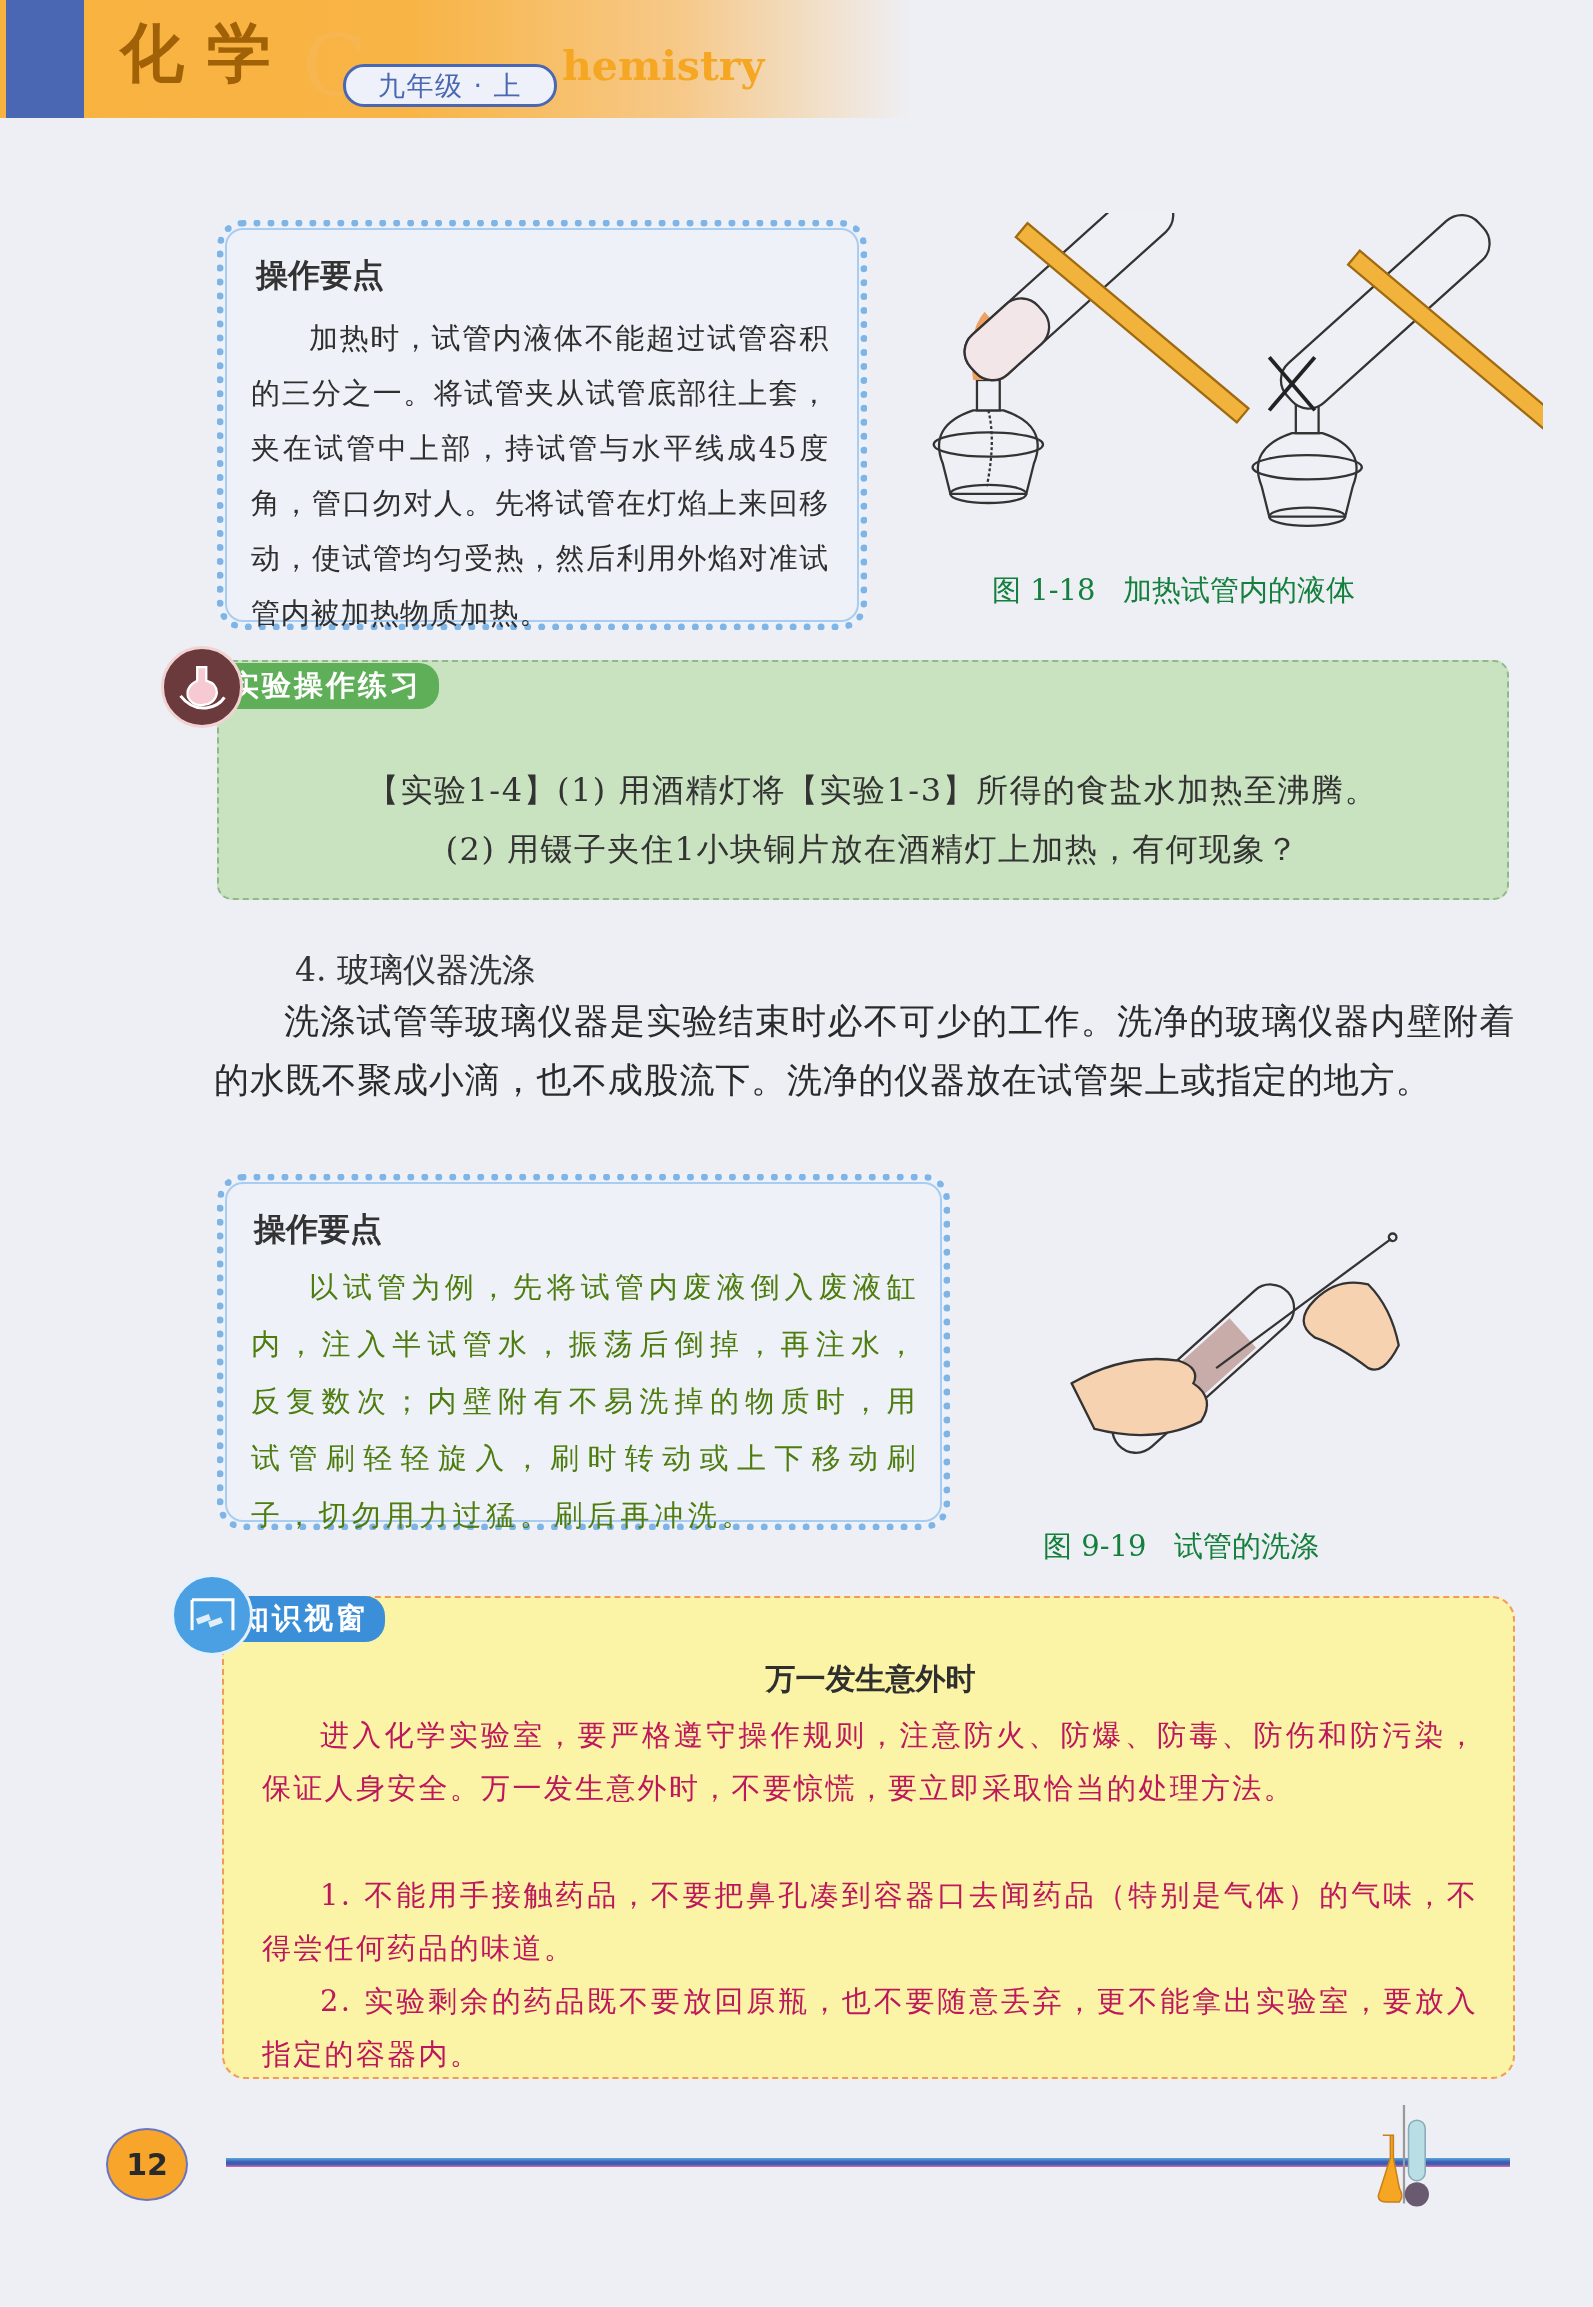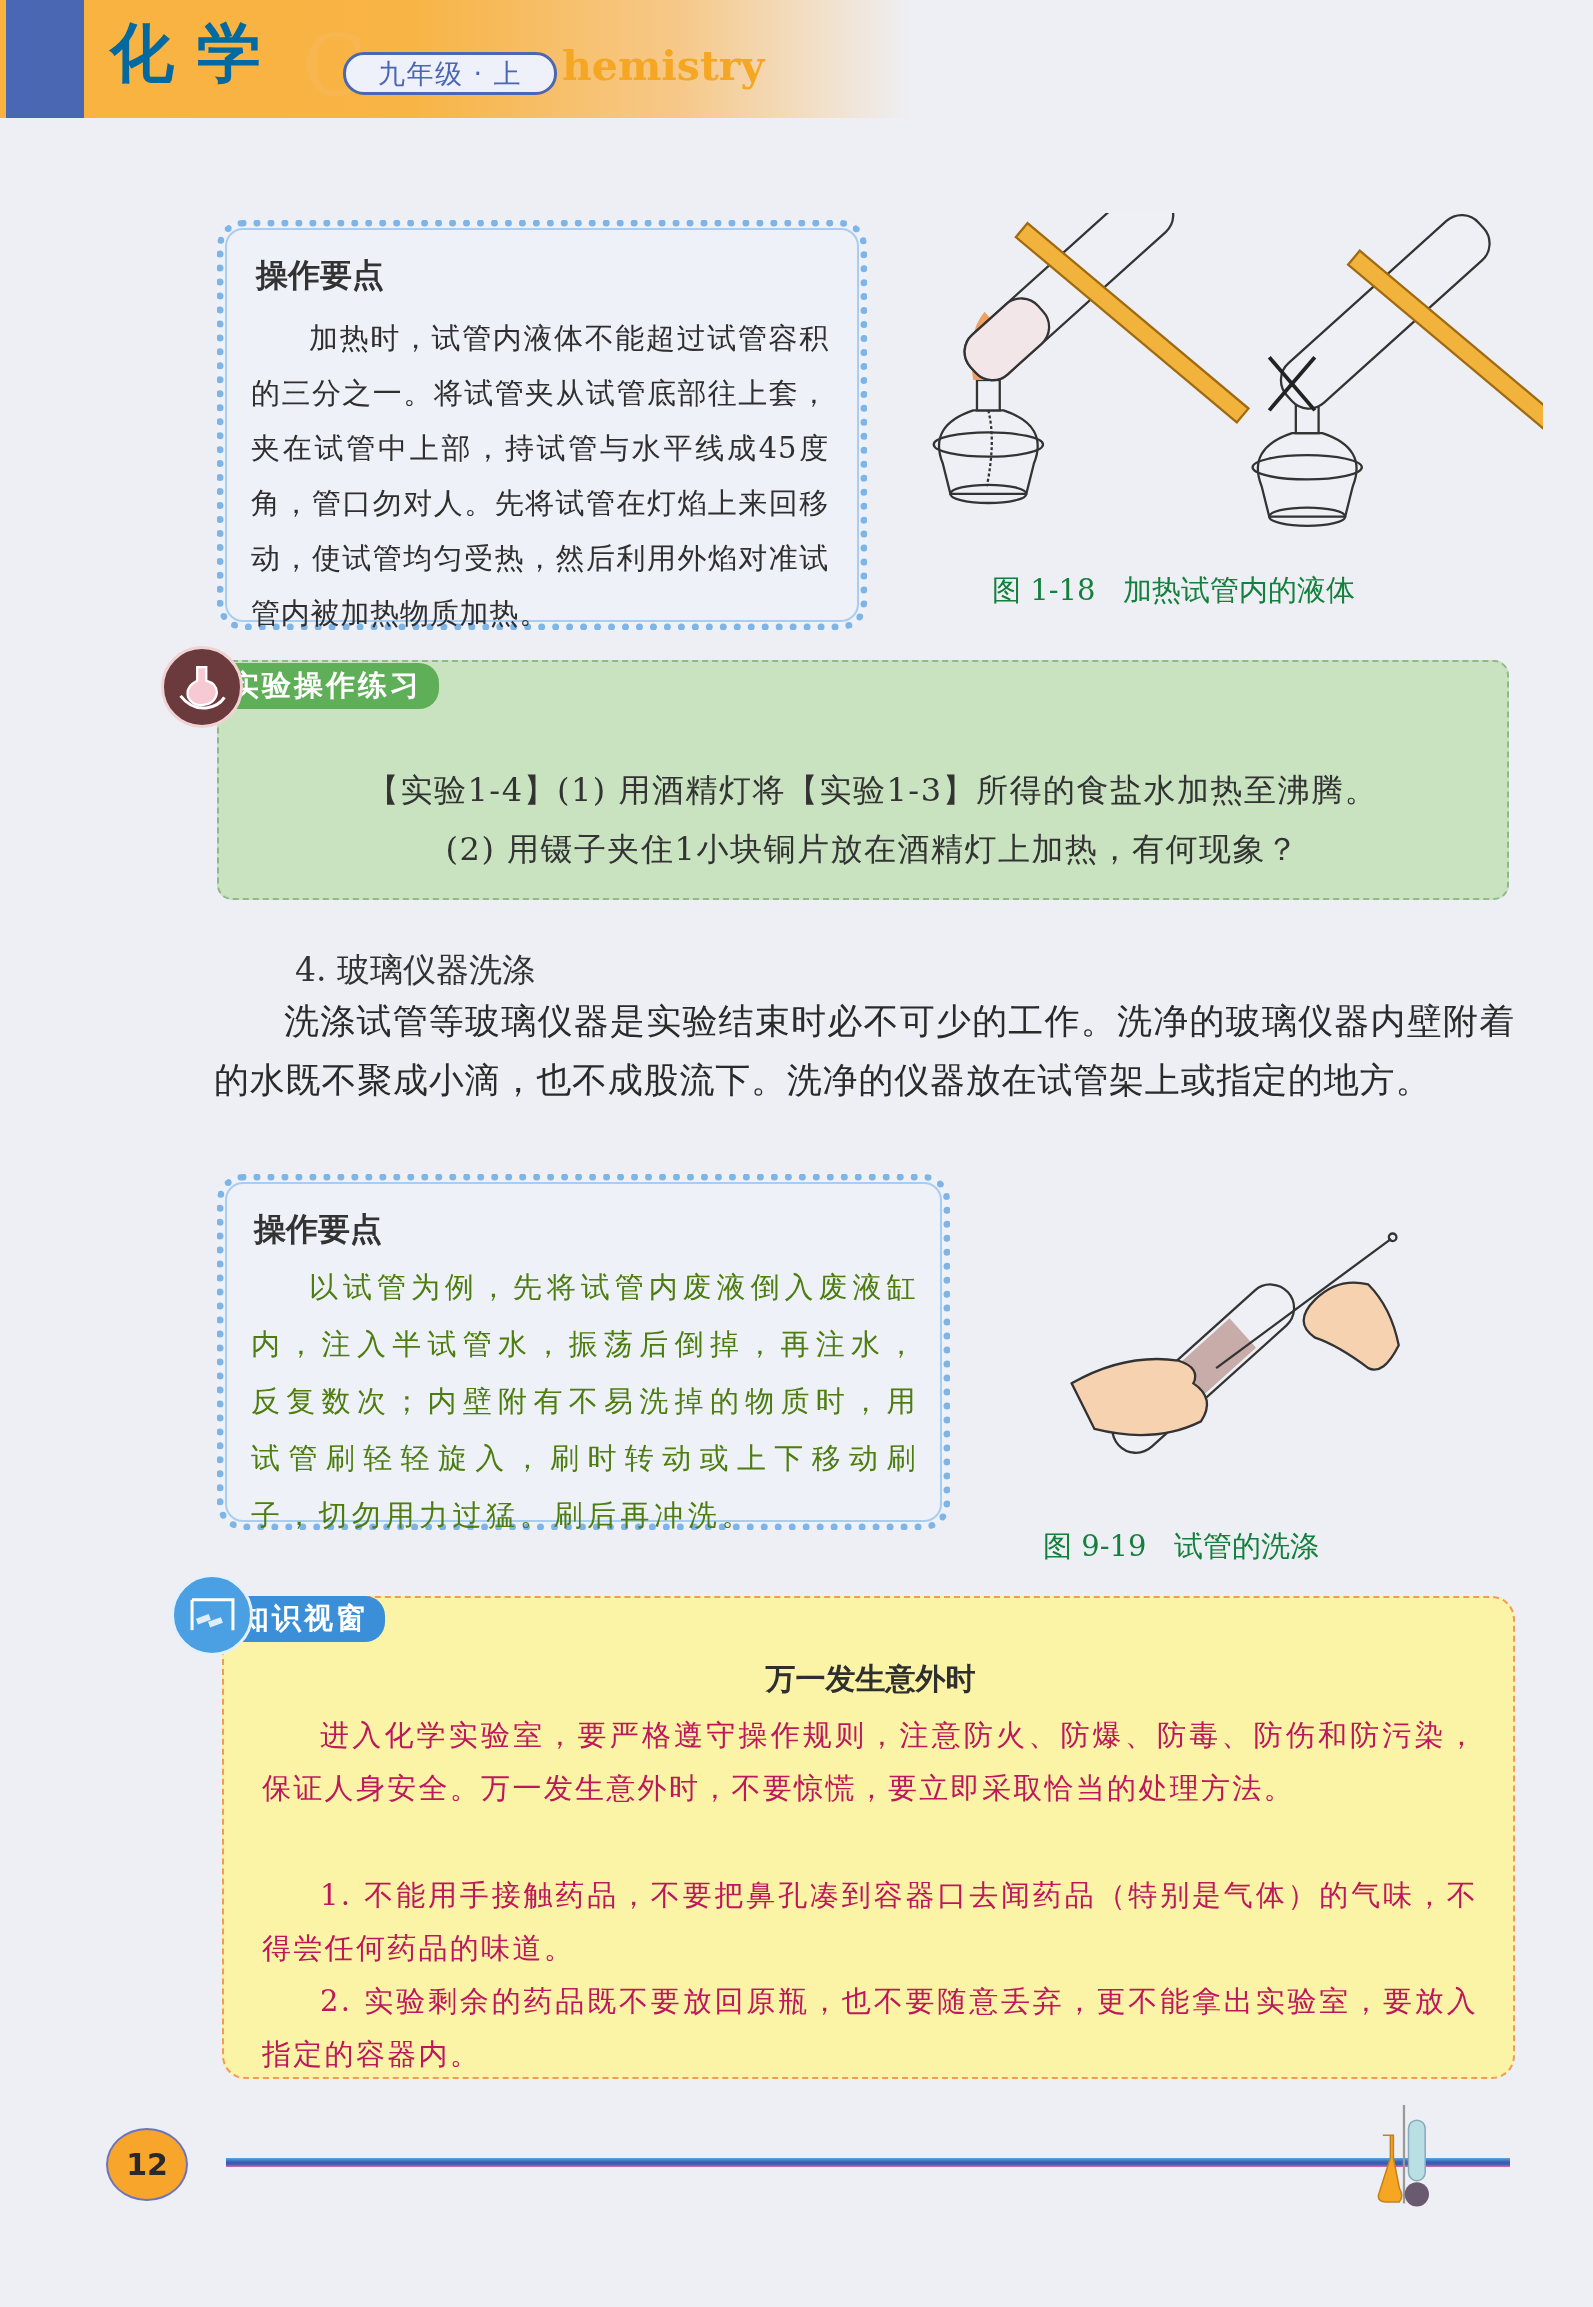--- a/index.html
+++ b/index.html
@@ -11,29 +11,29 @@
   }
   .abs { position: absolute; }
 
   
   .header {
     left: 0; top: 0; width: 912px; height: 118px;
     background: linear-gradient(90deg, #f8b23f 0%, #f8b445 45%, #f6c98a 75%, rgba(238,239,244,0) 100%);
   }
   .header-strip { left: 6px; top: 0; width: 78px; height: 118px; background: #4a67b3; }
   .header-title {
-    left: 110px; top: 21px; font-family: "DejaVu Sans", sans-serif; font-weight: bold;
-    font-size: 64px; color: #0369a1; letter-spacing: 23px; line-height: 1;
+    left: 120px; top: 21px; font-family: "DejaVu Sans", sans-serif; font-weight: bold;
+    font-size: 64px; color: #a16207; letter-spacing: 23px; line-height: 1;
   }
   .header-c {
     left: 302px; top: 23px; font-family: "DejaVu Serif", serif; font-size: 85px;
     color: #f7b95a; opacity: .55; line-height: 1;
   }
   .grade-pill {
-    left: 343px; top: 52px; width: 214px; height: 43px; box-sizing: border-box;
+    left: 343px; top: 64px; width: 214px; height: 43px; box-sizing: border-box;
     border: 3px solid #4a67b3; border-radius: 21px; background: #eef1fa;
     display: flex; align-items: center; justify-content: center;
     font-family: "DejaVu Sans", sans-serif; font-size: 27px; color: #4a67b3; letter-spacing: 1.5px;
   }
   .header-en {
     left: 562px; top: 46px; font-family: "DejaVu Serif", serif; font-weight: bold;
     font-size: 41px; color: #f5a623; line-height: 1;
   }
 
   

